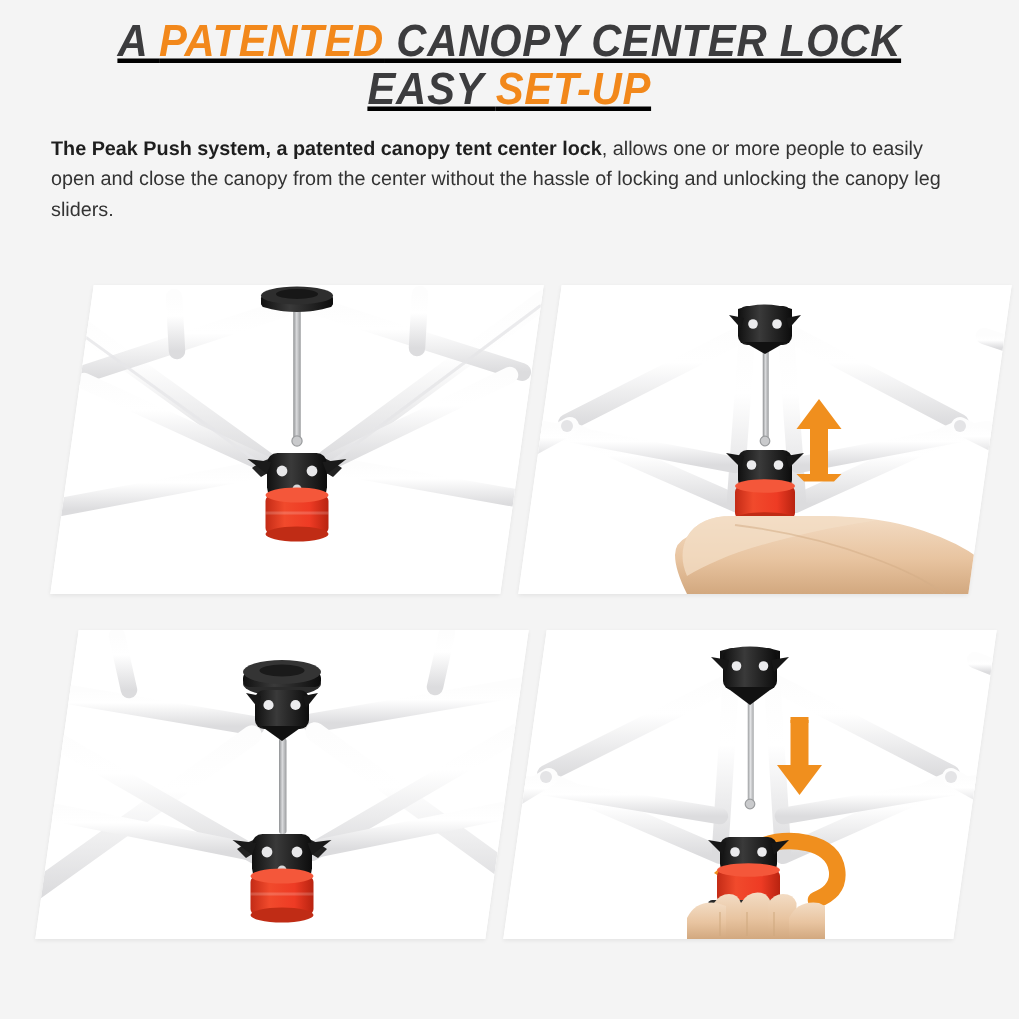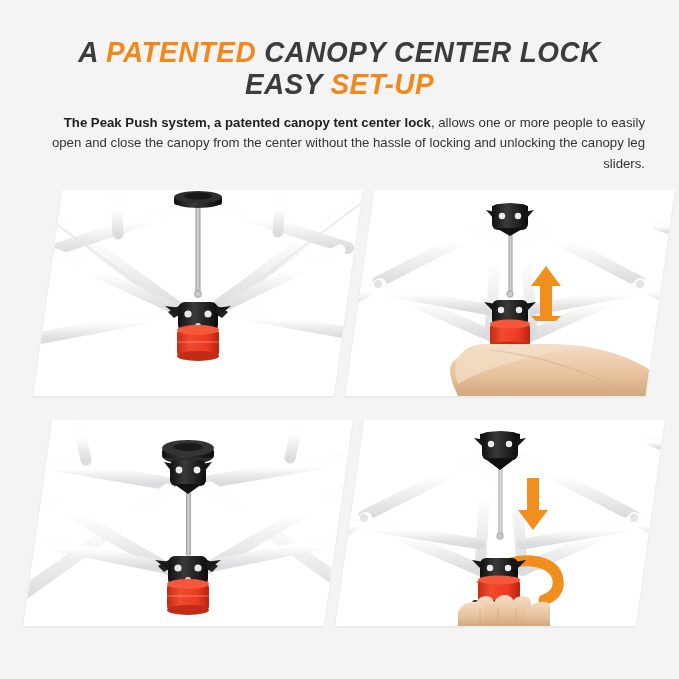--- a/index.html
+++ b/index.html
@@ -16,40 +16,41 @@
   .page {
     position: relative;
     width: 679px;
     height: 679px;
     background: #f4f4f4;
     box-sizing: border-box;
   }
 
   
   .headline {
-    padding-top: 36px;
+    padding-top: 12px;
     text-align: center;
     line-height: 1.08;
+    text-decoration: underline;
   }
   .headline-line {
     font-size: 30px;
     font-weight: bold;
     font-style: italic;
     letter-spacing: 0.5px;
     font-stretch: condensed;
     transform: scaleX(0.93);
     white-space: nowrap;
   }
   .hl-dark { color: #3c3c3e; }
   .hl-orange { color: #F2881B; }
 
   
   .body-copy {
     margin: 12px 34px 0 34px;
-    text-align: right;
+    text-align: left;
     font-size: 13.2px;
     line-height: 1.55;
     color: #333333;
   }
   .body-copy b { font-weight: bold; color: #1e1e1e; }
 
   
   .panel-grid {
     position: absolute;
     left: 0;

